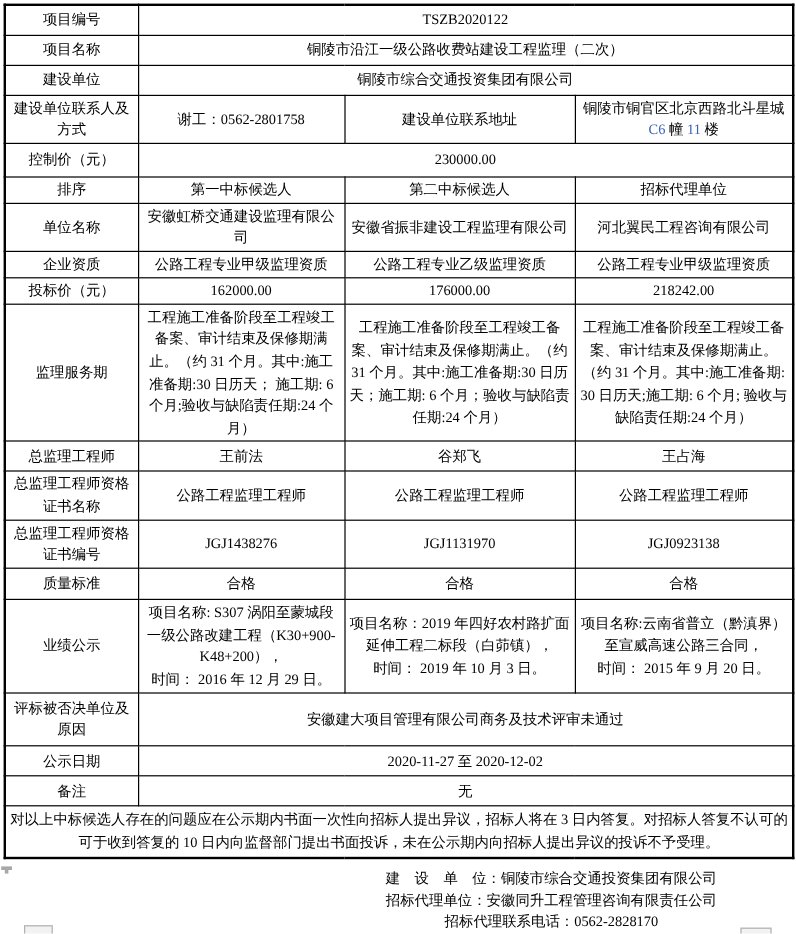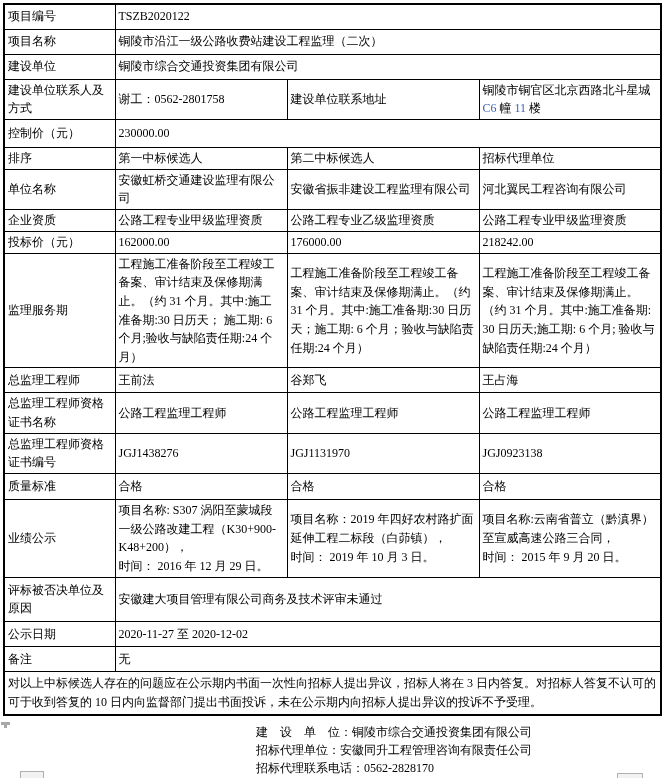--- a/index.html
+++ b/index.html
@@ -11,21 +11,21 @@
   table.doc{
     border-collapse:collapse;
     table-layout:fixed;
     width:657px;
     margin:3px 0 0 3px;
     border:2px solid #000;
   }
   table.doc td{
     border:1px solid #000;
     padding:1px 3px;
-    text-align:left;
+    text-align:center;
     vertical-align:middle;
     line-height:1.55;
     overflow:hidden;
     word-break:break-all;
   }
   td.lbl{line-height:1.45;}
   td.wrap{white-space:pre-line;line-height:1.6;}
   td.longtext{line-height:1.62;}
   tr.r-sm{height:25px;}
   tr.r-contact{height:40px;}
@@ -42,21 +42,21 @@
     text-align:left;
     padding:2px 4px;
     line-height:1.8;
     word-break:break-all;
   }
   .footer{
     margin:7px 0 0 256px;
     line-height:18px;
     font-size:12px;
   }
-  .footer .line{white-space:nowrap;}
+  .footer .line{white-space:nowrap;text-align:center;}
   .blue{}
   .anchor-mark{
     position:absolute;left:1px;top:722px;width:9px;height:3px;background:#a8a8a8;
   }
   .anchor-mark::after{
     content:"";position:absolute;left:3px;top:3px;width:3px;height:3px;background:#a8a8a8;
   }
   .artifact-box{
     position:absolute;border:1px solid #b0b0b0;background:#f2f2f2;
   }

